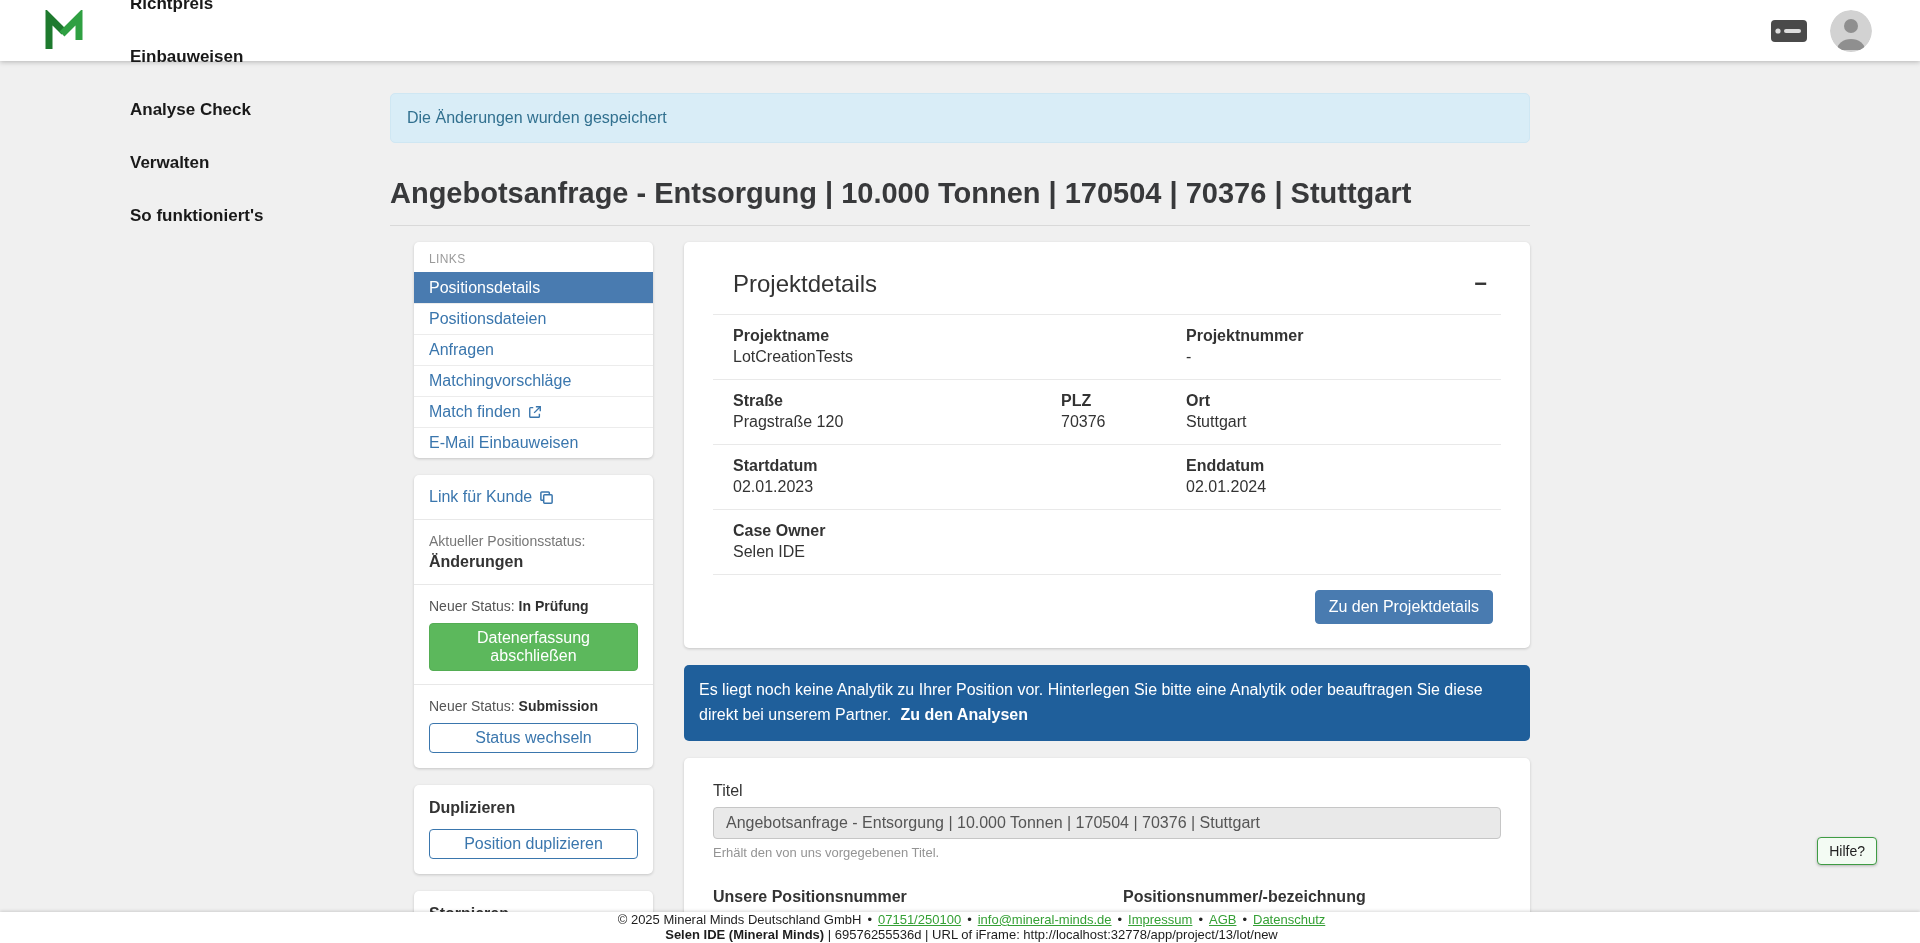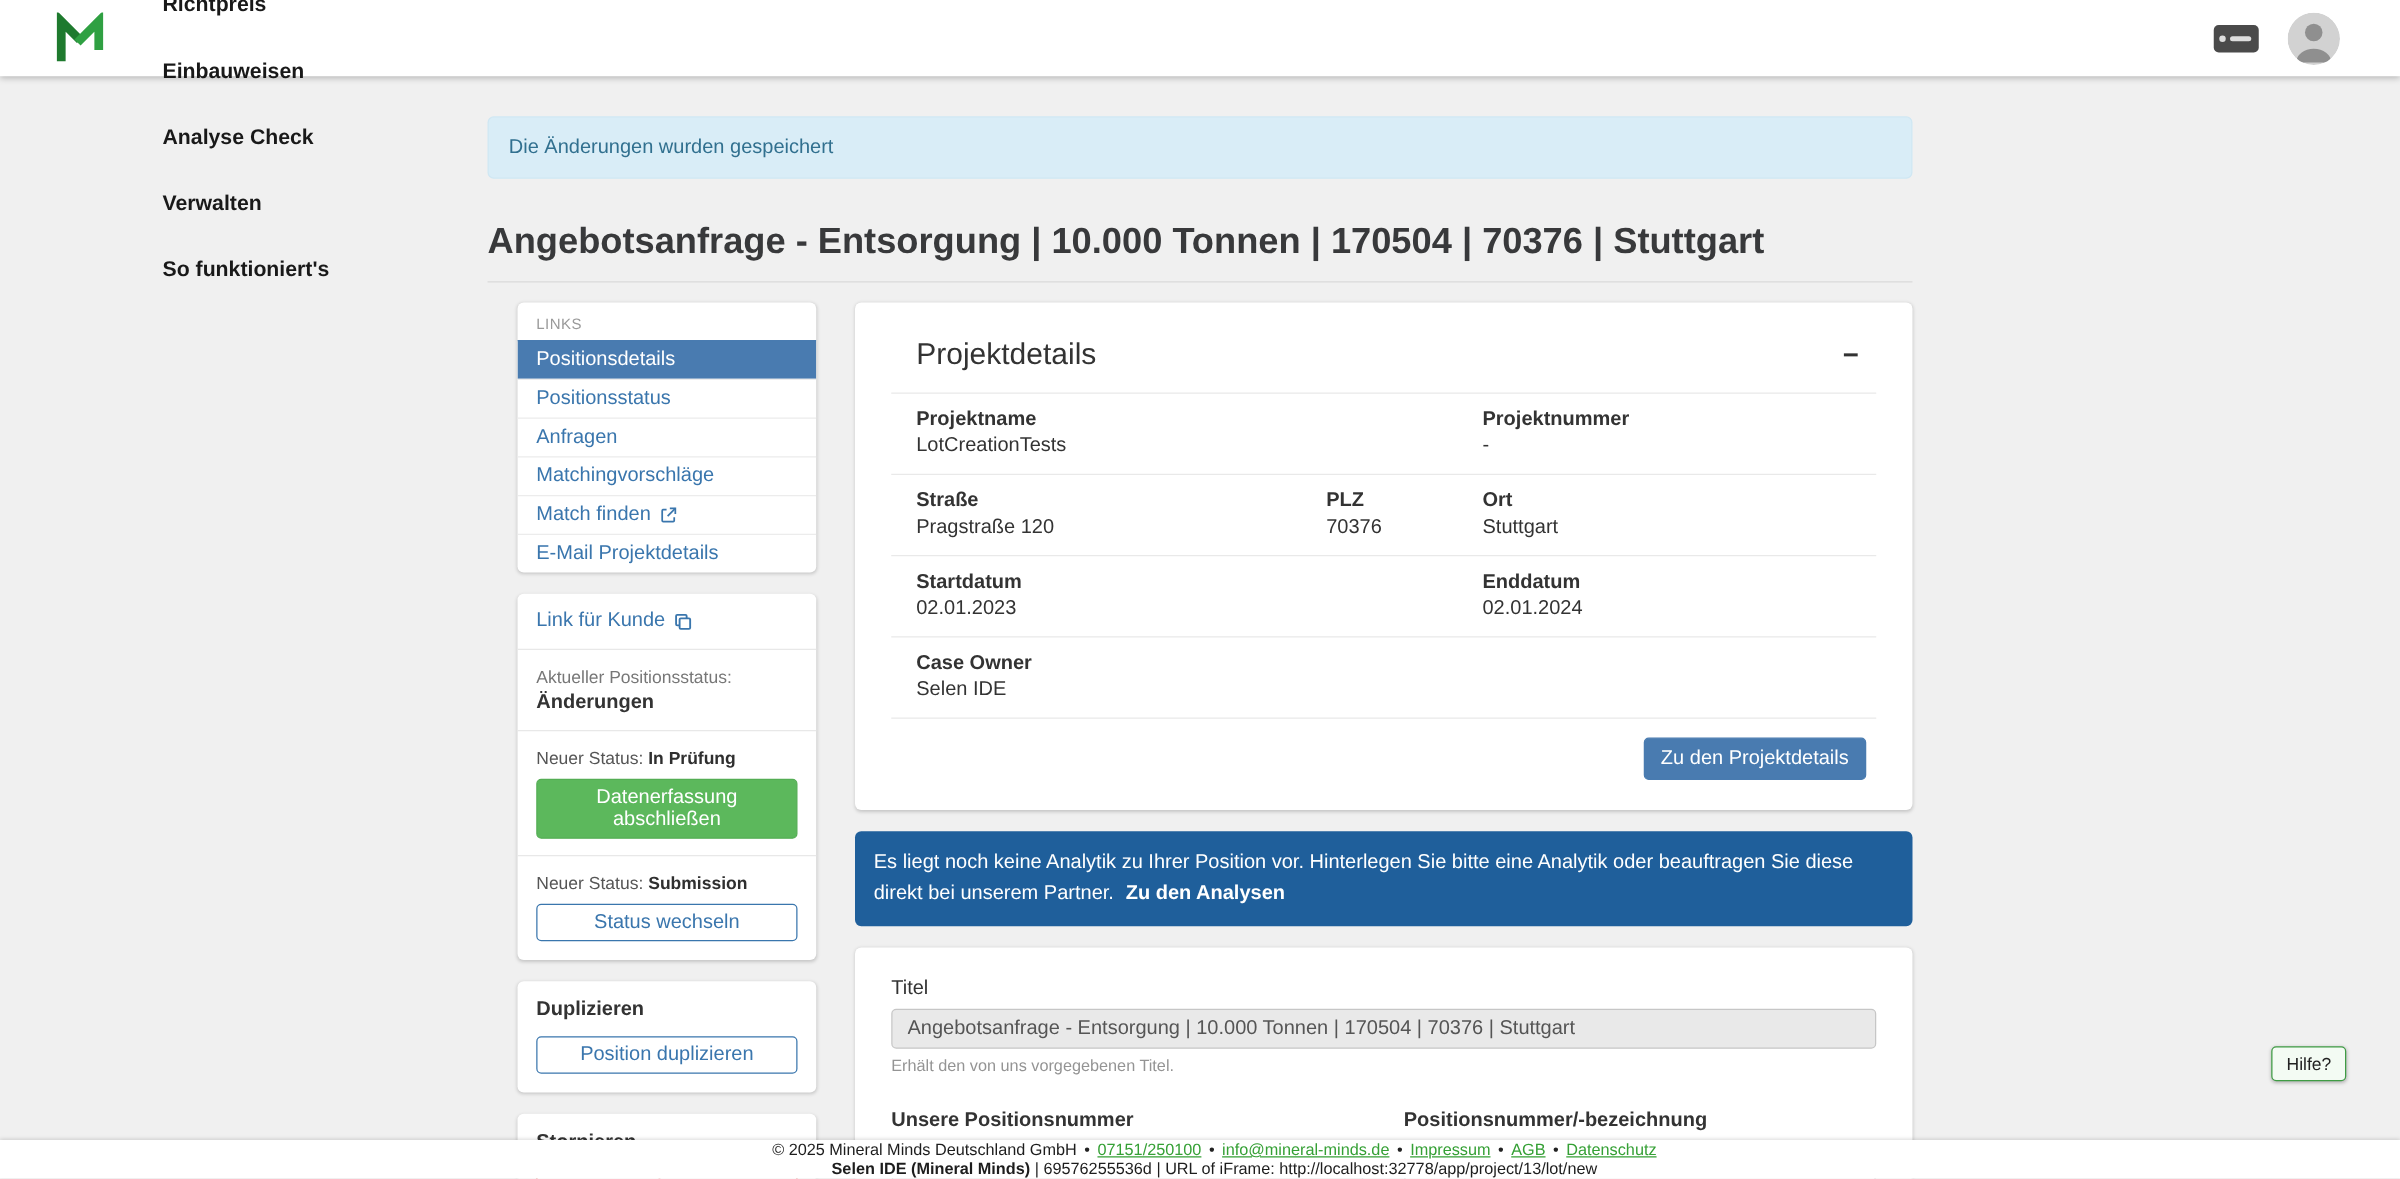--- a/index.html
+++ b/index.html
@@ -303,32 +303,32 @@
 
       <h1 class="page-title">Angebotsanfrage - Entsorgung | 10.000 Tonnen | 170504 | 70376 | Stuttgart</h1>
 
       <div class="content-grid">
 
         <aside class="sidebar">
 
           <div class="card links-card">
             <div class="links-header">LINKS</div>
             <a class="link-item active">Positionsdetails</a>
-            <a class="link-item">Positionsstatus</a>
+            <a class="link-item">Positionsdateien</a>
             <a class="link-item">Anfragen</a>
             <a class="link-item">Matchingvorschläge</a>
             <a class="link-item">
               <span>Match finden</span>
               <svg width="14" height="14" viewBox="0 0 16 16" fill="none" stroke="#3a76ad" stroke-width="1.6">
                 <path d="M6 3H3a1 1 0 0 0-1 1v9a1 1 0 0 0 1 1h9a1 1 0 0 0 1-1v-3"></path>
                 <path d="M9 2h5v5"></path>
                 <path d="M14 2L7 9"></path>
               </svg>
             </a>
-            <a class="link-item">E-Mail Projektdetails</a>
+            <a class="link-item">E-Mail Einbauweisen</a>
           </div>
 
           <div class="card status-card">
             <a class="customer-link">
               <span>Link für Kunde</span>
               <svg width="15" height="15" viewBox="0 0 16 16" fill="none" stroke="#3a76ad" stroke-width="1.6">
                 <rect x="5" y="5" width="9" height="9" rx="1"></rect>
                 <path d="M11 5V3a1 1 0 0 0-1-1H3a1 1 0 0 0-1 1v7a1 1 0 0 0 1 1h2"></path>
               </svg>
             </a>

